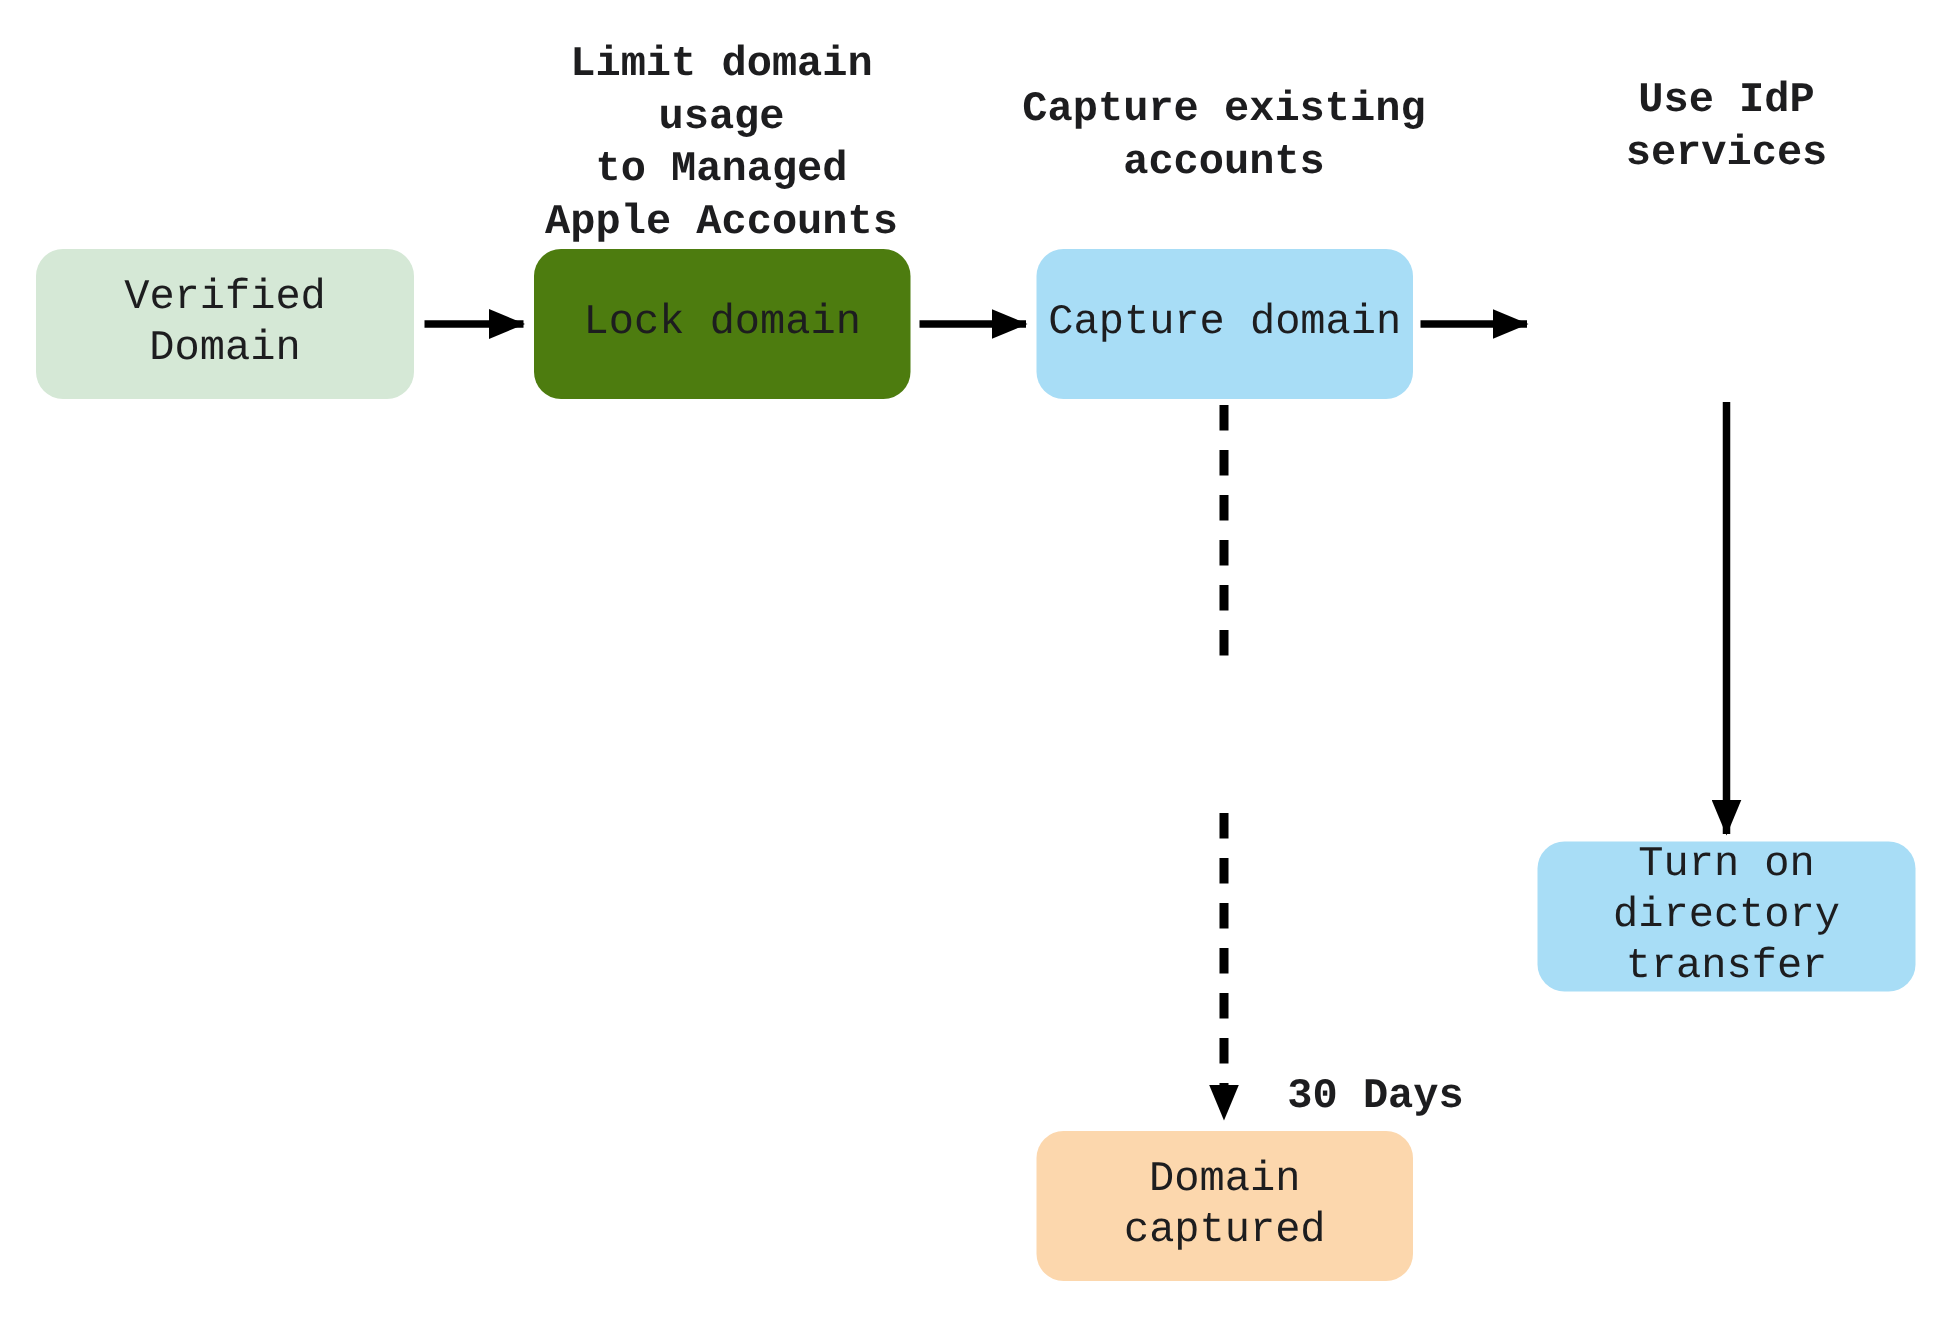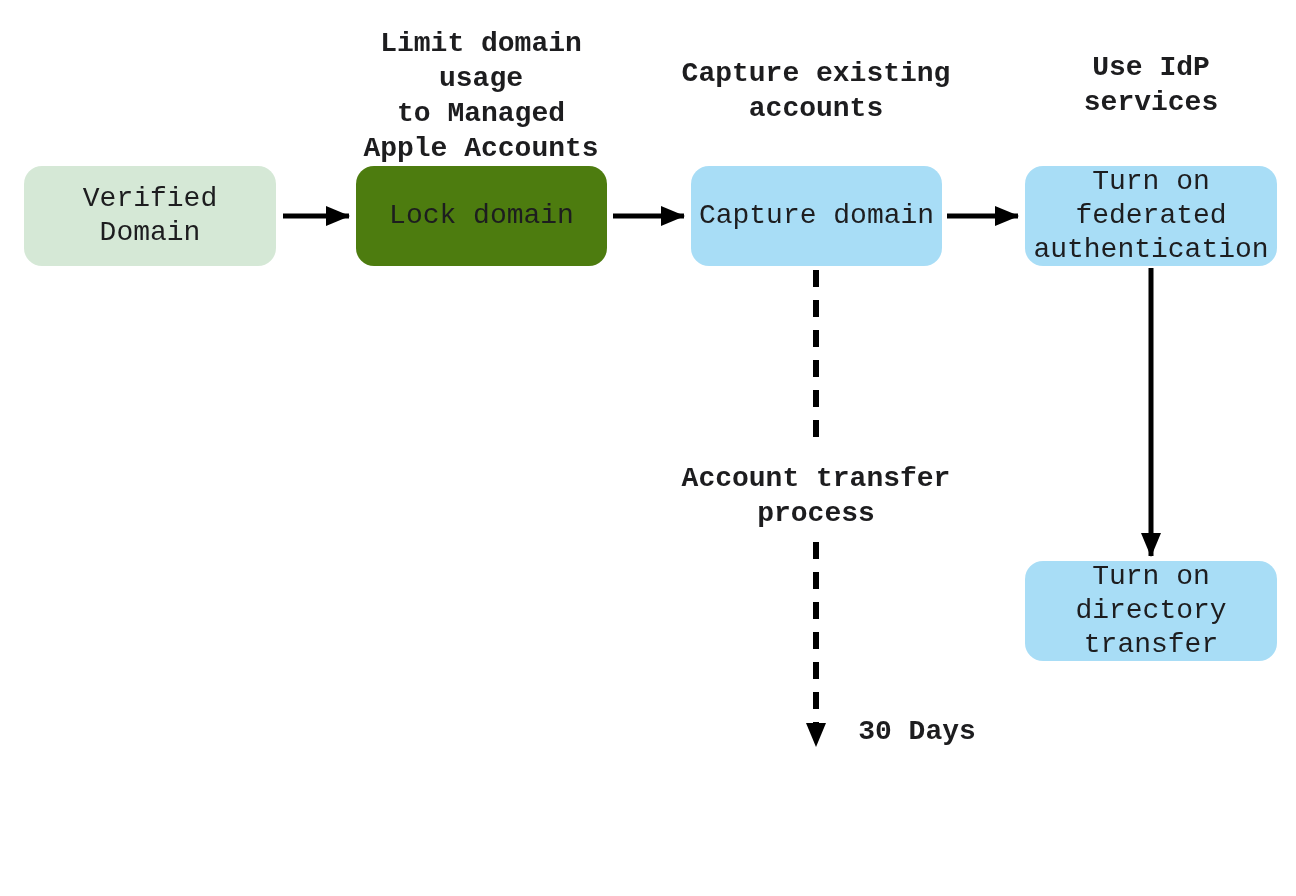--- a/index.html
+++ b/index.html
@@ -74,41 +74,38 @@
   <div class="annotation" style="left:331px; top:26px; width:300px;">Limit domain usage
 to Managed
 Apple Accounts</div>
 
   <div class="annotation" style="left:666px; top:56px; width:300px;">Capture existing
 accounts</div>
 
   <div class="annotation" style="left:1001px; top:50px; width:300px;">Use IdP
 services</div>
 
-  <div class="annotation" style="left:666px; top:461px; width:300px;">Account transfer
-process</div>
 
   <div class="annotation left-align" style="left:847px; top:714px; width:140px;">30 Days</div>
 
   <div class="node" style="left: 24px; top: 166px; width: 252px; height: 100px; background-color: rgb(213, 232, 214);">
     <span class="node-label">Verified Domain</span>
   </div>
 
   <div class="node" style="left: 356px; top: 166px; width: 251px; height: 100px; background-color: #4d7c0f;">
     <span class="node-label">Lock domain</span>
   </div>
 
   <div class="node" style="left: 691px; top: 166px; width: 251px; height: 100px; background-color: rgb(168, 221, 246); justify-content: center;">
     <span class="node-label">Capture domain</span>
   </div>
 
-  <div class="node" style="left: 1025px; top: 166px; width: 252px; height: 100px; background-color: rgb(168, 221, 246);">
-    <span class="node-label">Turn on federated
-authentication</span>
-  </div>
 
   <div class="node" style="left: 1025px; top: 561px; width: 252px; height: 100px; background-color: rgb(168, 221, 246);">
     <span class="node-label">Turn on directory
 transfer</span>
   </div>
 
+  <div class="node" style="left: 691px; top: 754px; width: 251px; height: 100px; background-color: rgb(252, 215, 173);">
+    <span class="node-label">Domain captured</span>
+  </div>
 
 </div>
 
 </body></html>

